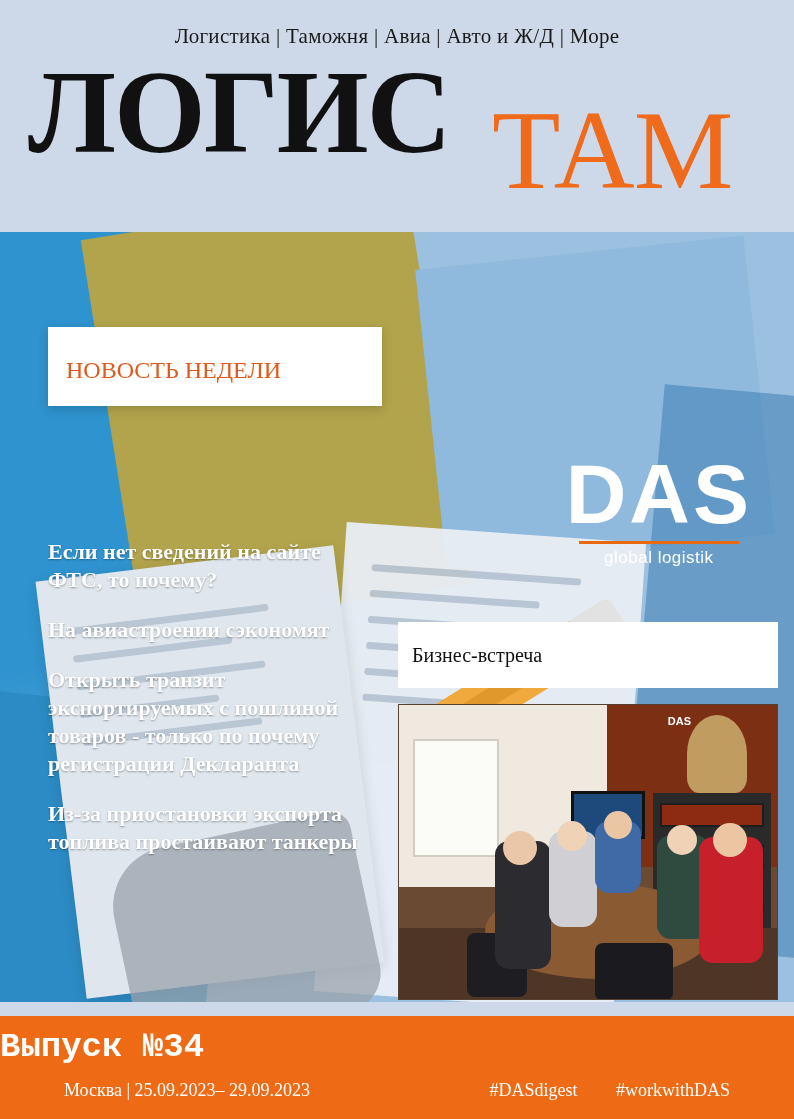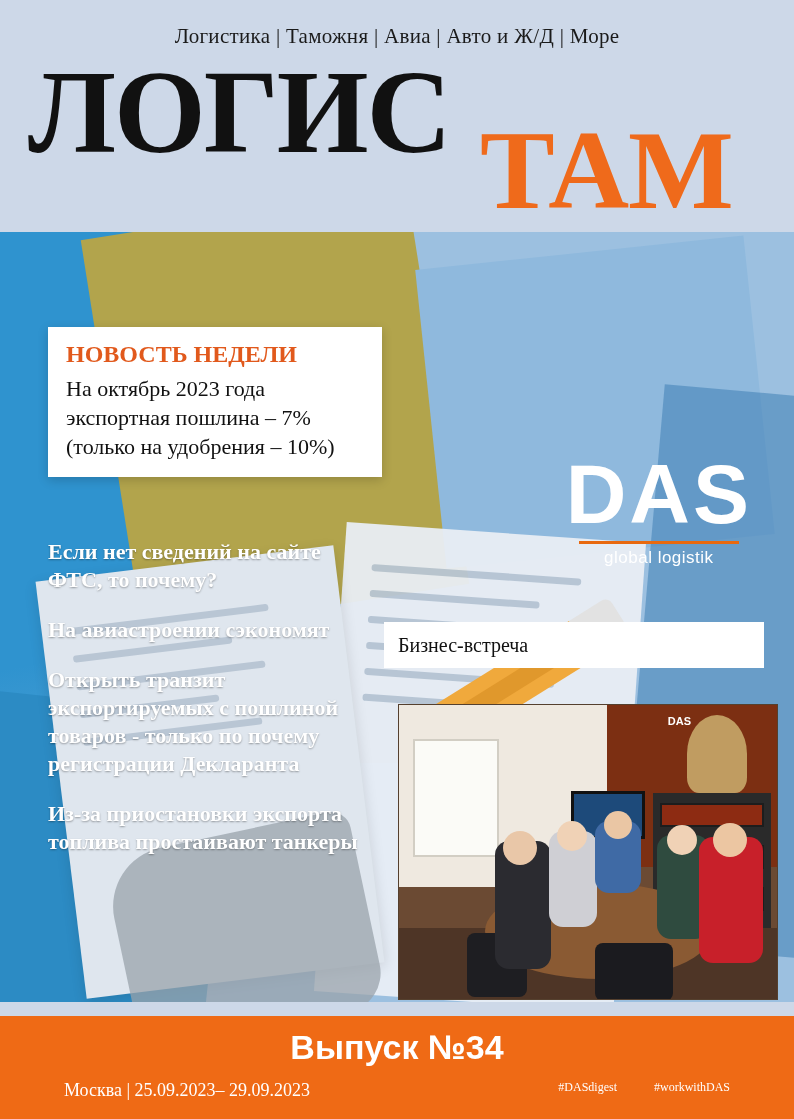--- a/index.html
+++ b/index.html
@@ -44,27 +44,27 @@
     font-weight: bold;
     font-size: 118px;
     line-height: 118px;
     color: #111111;
     letter-spacing: -2px;
     position: absolute;
     left: 28px; top: 0;
   }
   .masthead-tam {
     font-family: "Liberation Serif", serif;
-    font-weight: bold;
+    font-weight: normal;
     font-size: 112px;
     line-height: 112px;
     color: #ef6a1b;
     letter-spacing: -1px;
     position: absolute;
-    left: 480px; top: 40px; margin-top: 20px;
+    left: 492px; top: 40px;
   }
   .header-sub {
     position: absolute;
     top: 188px; left: 0; width: 794px;
     text-align: center;
     font-family: "Liberation Serif", serif;
     font-style: italic;
     font-size: 18px;
     letter-spacing: 1px;
     color: #222222;
@@ -177,23 +177,24 @@
     position: absolute;
     left: 48px; top: 95px;
     width: 334px;
     background: #ffffff;
     padding: 14px 18px 16px 18px;
     box-shadow: 0 3px 10px rgba(0,0,0,.18);
   }
   .news-box .title {
     color: #e1591c;
     font-family: "Liberation Serif", serif;
-    font-weight: bold;
+    font-weight: normal;
     font-size: 24px;
     margin-bottom: 6px;
+    margin-top: 16px;
   }
   .news-box .lead {
     color: #111111;
     font-family: "Liberation Serif", serif;
     font-size: 22px;
     line-height: 29px;
   }
 
   
   .das {
@@ -218,24 +219,24 @@
     font-weight: bold;
     font-size: 22px;
     line-height: 28px;
     text-shadow: 0 1px 2px rgba(0,0,0,.35);
     margin-bottom: 22px;
   }
 
   
   .meet-caption {
     position: absolute;
-    left: 384px; top: 390px;
+    left: 398px; top: 390px;
     width: 380px;
     background: #ffffff;
-    padding: 10px 14px;
+    padding: 20px 14px;
   }
   .meet-caption div {
     font-family: "Liberation Serif", serif;
     font-size: 20px;
     line-height: 26px;
     color: #111111;
   }
 
   
   .photo {
@@ -277,31 +278,31 @@
   
   .footer-gap {
     position: absolute; left: 0; top: 1002px; width: 794px; height: 14px;
     background: #cdd8e8;
   }
   .footer {
     position: absolute; left: 0; top: 1016px; width: 794px; height: 103px;
     background: #ef6a15;
   }
   .issue {
-    position: absolute; left: 0; top: 12px; width: 794px; text-align: center;
-    font-family: Liberation Sans, sans-serif; font-weight: bold;
+    position: absolute; left: 0; top: 12px; width: 794px; text-align: left;
+    font-family: Liberation Mono, monospace; font-weight: bold;
     font-size: 34px; color: #ffffff;
   }
   .dateline {
     position: absolute; left: 64px; top: 64px;
     font-family: "Liberation Serif", serif; font-size: 18px; color: #ffffff;
   }
   .tags {
     position: absolute; right: 64px; top: 64px;
-    font-family: "Liberation Serif", serif; font-size: 12px; color: #ffffff;
+    font-family: "Liberation Serif", serif; font-size: 18px; color: #ffffff;
   }
   .tags span { margin-left: 34px; }
 </style>
 </head>
 <body>
 
 <div class="page">
 
   <div class="header">
     <div class="header-tagline">Логистика | Таможня | Авиа | Авто и Ж/Д | Море</div>
@@ -342,21 +343,20 @@
     <div class="shape pencil">
       <div class="tip"></div>
         <div class="lead"></div>
         <div class="body-p"></div>
         <div class="eraser"></div>
     </div>
 
 
     <div class="news-box">
       <div class="title">НОВОСТЬ НЕДЕЛИ</div>
-      <div class="lead">На октябрь 2023 года экспортная пошлина – 7% (только на удобрения – 10%)</div>
     </div>
 
     <div class="das">
       <div class="mark">DAS</div>
       <div class="rule"></div>
       <div class="sub">global logistik</div>
     </div>
 
     <div class="headlines">
       <div class="headline">Если нет сведений на сайте ФТС, то почему?</div>

